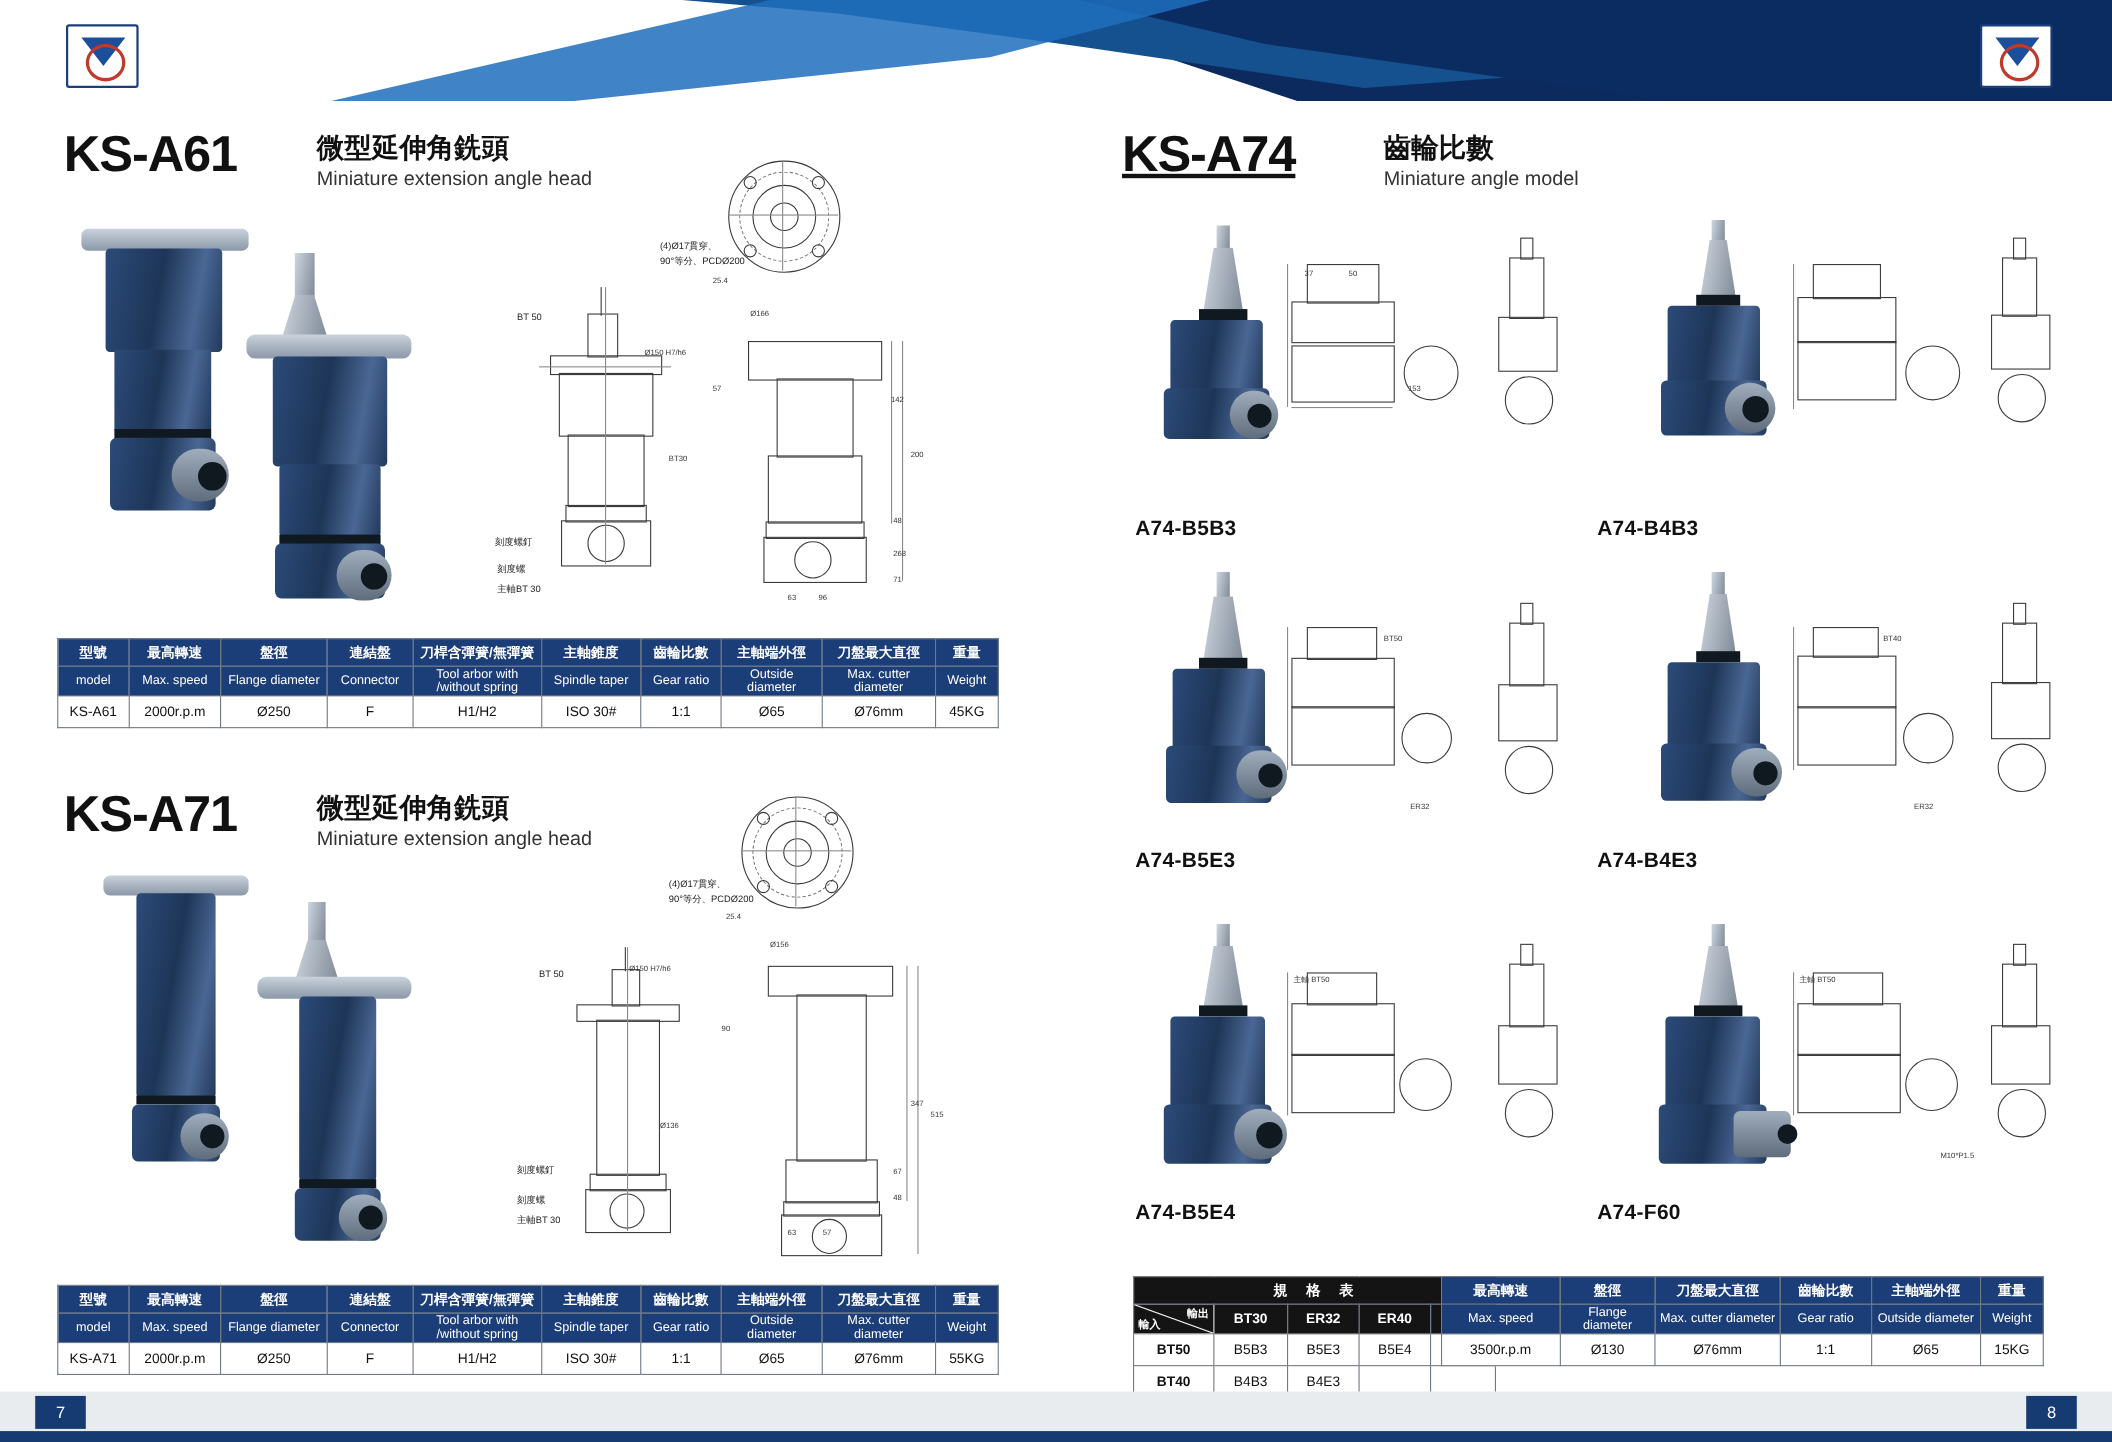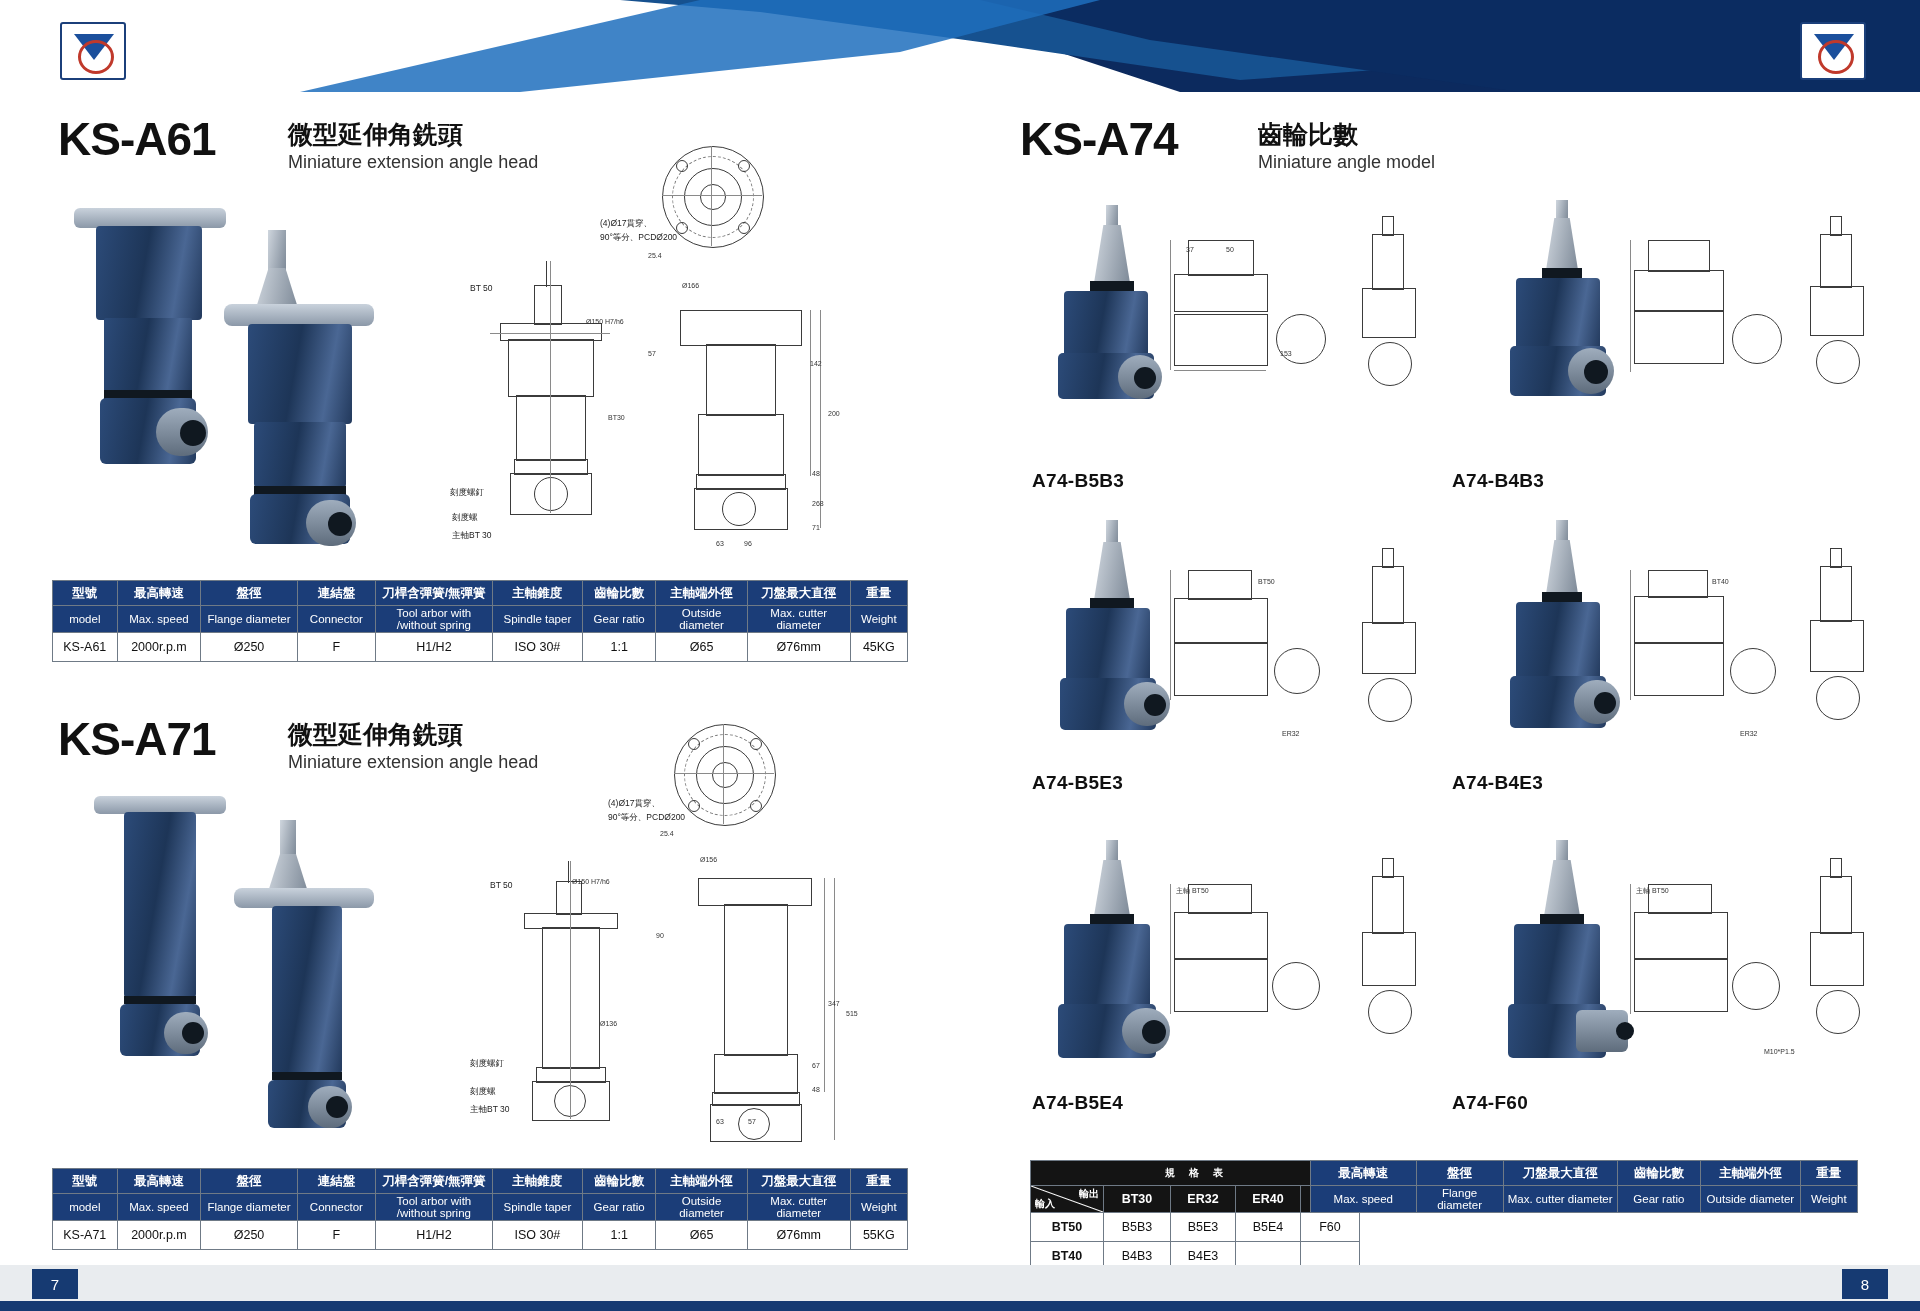--- a/index.html
+++ b/index.html
@@ -336,21 +336,21 @@
       <td>H1/H2</td>
       <td>ISO 30#</td>
       <td>1:1</td>
       <td>Ø65</td>
       <td>Ø76mm</td>
       <td>55KG</td>
     </tr>
   </tbody>
     </table>
 
-  <div class="model-title model-code" style="left:1020px;top:112px;">KS-A74</div>
+  <div class="model-title model-code" style="left:1020px;top:112px;text-decoration:underline;">KS-A74</div>
   <div class="cn-title" style="position:absolute;left:1258px;top:118px;">齒輪比數</div>
   <div class="en-title" style="position:absolute;left:1258px;top:152px;">Miniature angle model</div>
 
   <div class="ph" style="left:1040px;top:205px;width:190px;height:220px;">
     <div class="taper" style="left:66px;top:0px;width:12px;height:22px;"></div>
     <div class="taper" style="left:54px;top:20px;width:36px;height:58px;clip-path:polygon(26% 0,74% 0,100% 100%,0 100%);"></div>
     <div class="dark" style="left:50px;top:76px;width:44px;height:10px;"></div>
     <div class="body-blue" style="left:24px;top:86px;width:84px;height:68px;"></div>
     <div class="body-blue" style="left:18px;top:148px;width:96px;height:46px;border-radius:5px;"></div>
     <div class="nose" style="left:78px;top:150px;width:44px;height:44px;border-radius:22px;"></div>
@@ -499,21 +499,21 @@
   <div class="dimtxt" style="left:1282px;top:730px;">ER32</div>
   <div class="dimtxt" style="left:1712px;top:578px;">BT40</div>
   <div class="dimtxt" style="left:1740px;top:730px;">ER32</div>
   <div class="dimtxt" style="left:1176px;top:886px;">主軸 BT50</div>
   <div class="dimtxt" style="left:1636px;top:886px;">主軸 BT50</div>
   <div class="dimtxt" style="left:1764px;top:1048px;">M10*P1.5</div>
 
   <table class="spec2" style="left:1030px;top:1160px;">
     <tbody>
         <tr>
-      <td class="dkhdr" colspan="5" style="width:280px;height:24px;font-size:10px;letter-spacing:2px;">規　格　表</td>
+      <td class="dkhdr" colspan="5" style="width:280px;height:24px;font-size:13px;letter-spacing:2px;">規　格　表</td>
     </tr>
     <tr>
       <td class="dkhdr" style="width:72px;height:26px;position:relative;padding:0;">
         <div style="position:absolute;left:0;top:0;width:100%;height:100%;background:linear-gradient(to top right, transparent calc(50% - 1px), #fff, transparent calc(50% + 1px));"></div>
         <span style="position:absolute;right:4px;top:1px;font-size:10px;">輸出</span>
         <span style="position:absolute;left:4px;bottom:1px;font-size:10px;">輸入</span>
       </td>
       <td class="dkhdr" style="width:60px;height:26px;">BT30</td>
       <td class="dkhdr" style="width:58px;">ER32</td>
       <td class="dkhdr" style="width:58px;">ER40</td>
@@ -547,20 +547,28 @@
       <td style="width:54px">重量</td>
     </tr>
     <tr class="sub">
       <td>Max. speed</td>
       <td>Flange diameter</td>
       <td>Max. cutter diameter</td>
       <td>Gear ratio</td>
       <td>Outside diameter</td>
       <td>Weight</td>
     </tr>
+    <tr class="val">
+      <td>3500r.p.m</td>
+      <td>Ø130</td>
+      <td>Ø76mm</td>
+      <td>1:1</td>
+      <td>Ø65</td>
+      <td>15KG</td>
+    </tr>
   </tbody>
     </table>
 
   <div class="footer">
     <div class="bar"></div>
   </div>
   <div class="pagenum left">7</div>
   <div class="pagenum right">8</div>
 
 </div>

